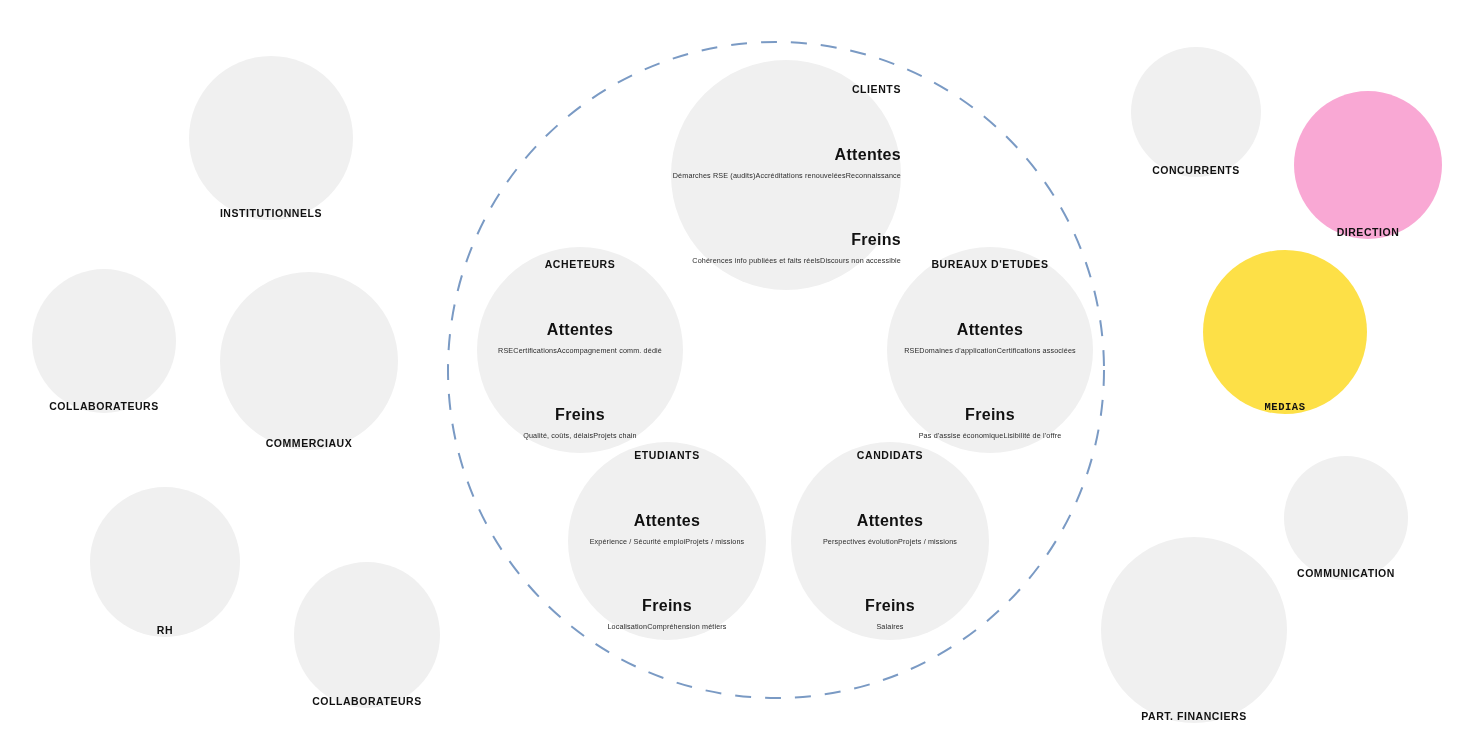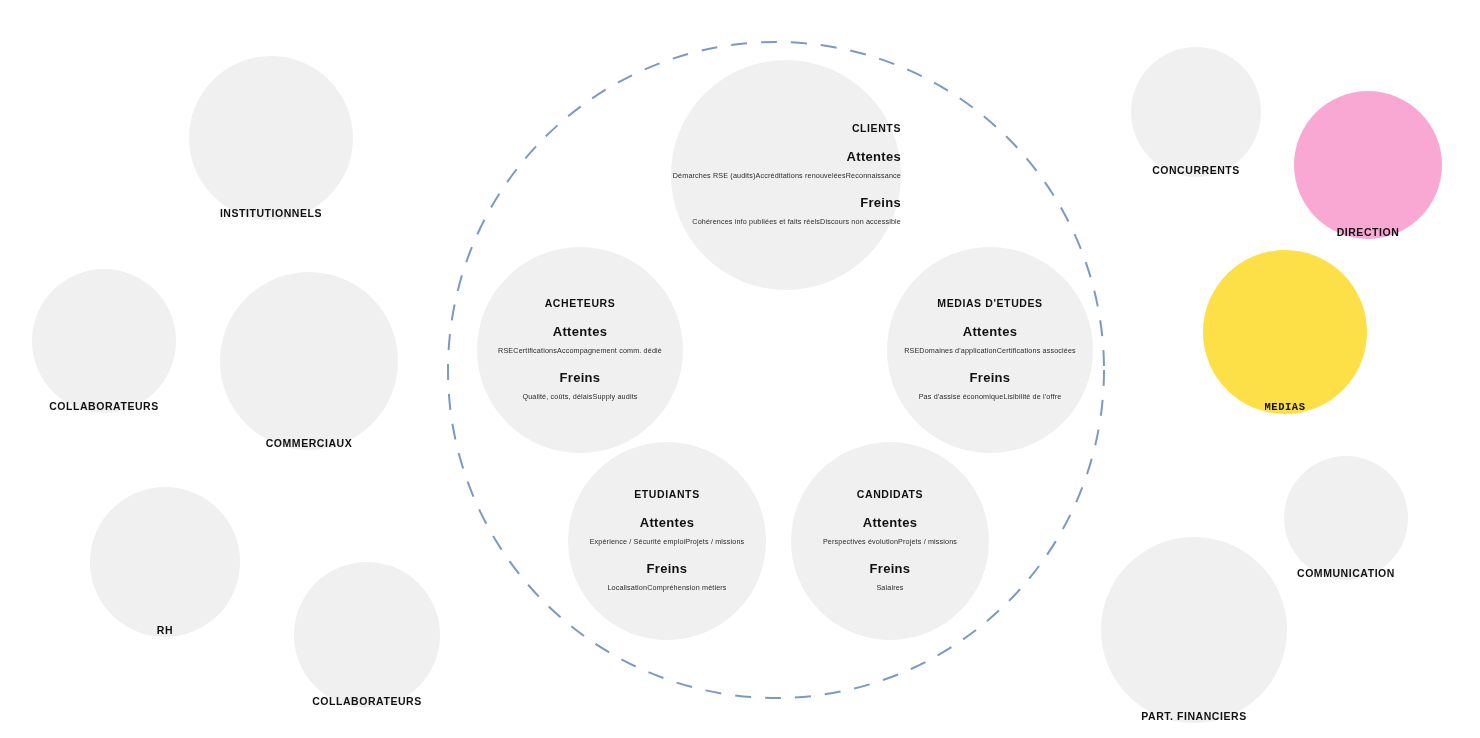--- a/index.html
+++ b/index.html
@@ -49,23 +49,24 @@
     color: #111111;
     line-height: 1.2;
     white-space: nowrap;
   }
   .detail .bubble-title {
     font-size: 10.5px;
     letter-spacing: 0.6px;
   }
   .section-head {
     font-weight: bold;
-    font-size: 13px;
+    font-size: 16px;
     letter-spacing: 0.3px;
     color: #111111;
+    margin-top: 36px;
   }
   .detail-list {
     display: flex;
     flex-direction: row;
     align-items: center;
   }
   .detail-item {
     font-size: 7.2px;
     letter-spacing: 0.15px;
     color: #2a2a2a;
@@ -114,25 +115,25 @@
         <div class="detail-list">
           <div class="detail-item">RSE</div>
           <div class="detail-item">Certifications</div>
           <div class="detail-item">Accompagnement comm. dédié</div>
         </div>
         <div class="gap-freins"></div>
         <div class="section-head">Freins</div>
         <div class="gap-freins-list"></div>
         <div class="detail-list">
           <div class="detail-item">Qualité, coûts, délais</div>
-          <div class="detail-item">Supply audits</div>
+          <div class="detail-item">Projets chain</div>
         </div>
       </div>
       <div class="bubble detail" style="left: 887px; top: 247px; width: 206px; height: 206px; background: rgb(240, 240, 240);">
-        <div class="bubble-title">MEDIAS D'ETUDES</div>
+        <div class="bubble-title">BUREAUX D'ETUDES</div>
         <div class="gap-title"></div>
         <div class="section-head">Attentes</div>
         <div class="gap-list"></div>
         <div class="detail-list">
           <div class="detail-item">RSE</div>
           <div class="detail-item">Domaines d'application</div>
           <div class="detail-item">Certifications associées</div>
         </div>
         <div class="gap-freins"></div>
         <div class="section-head">Freins</div>

